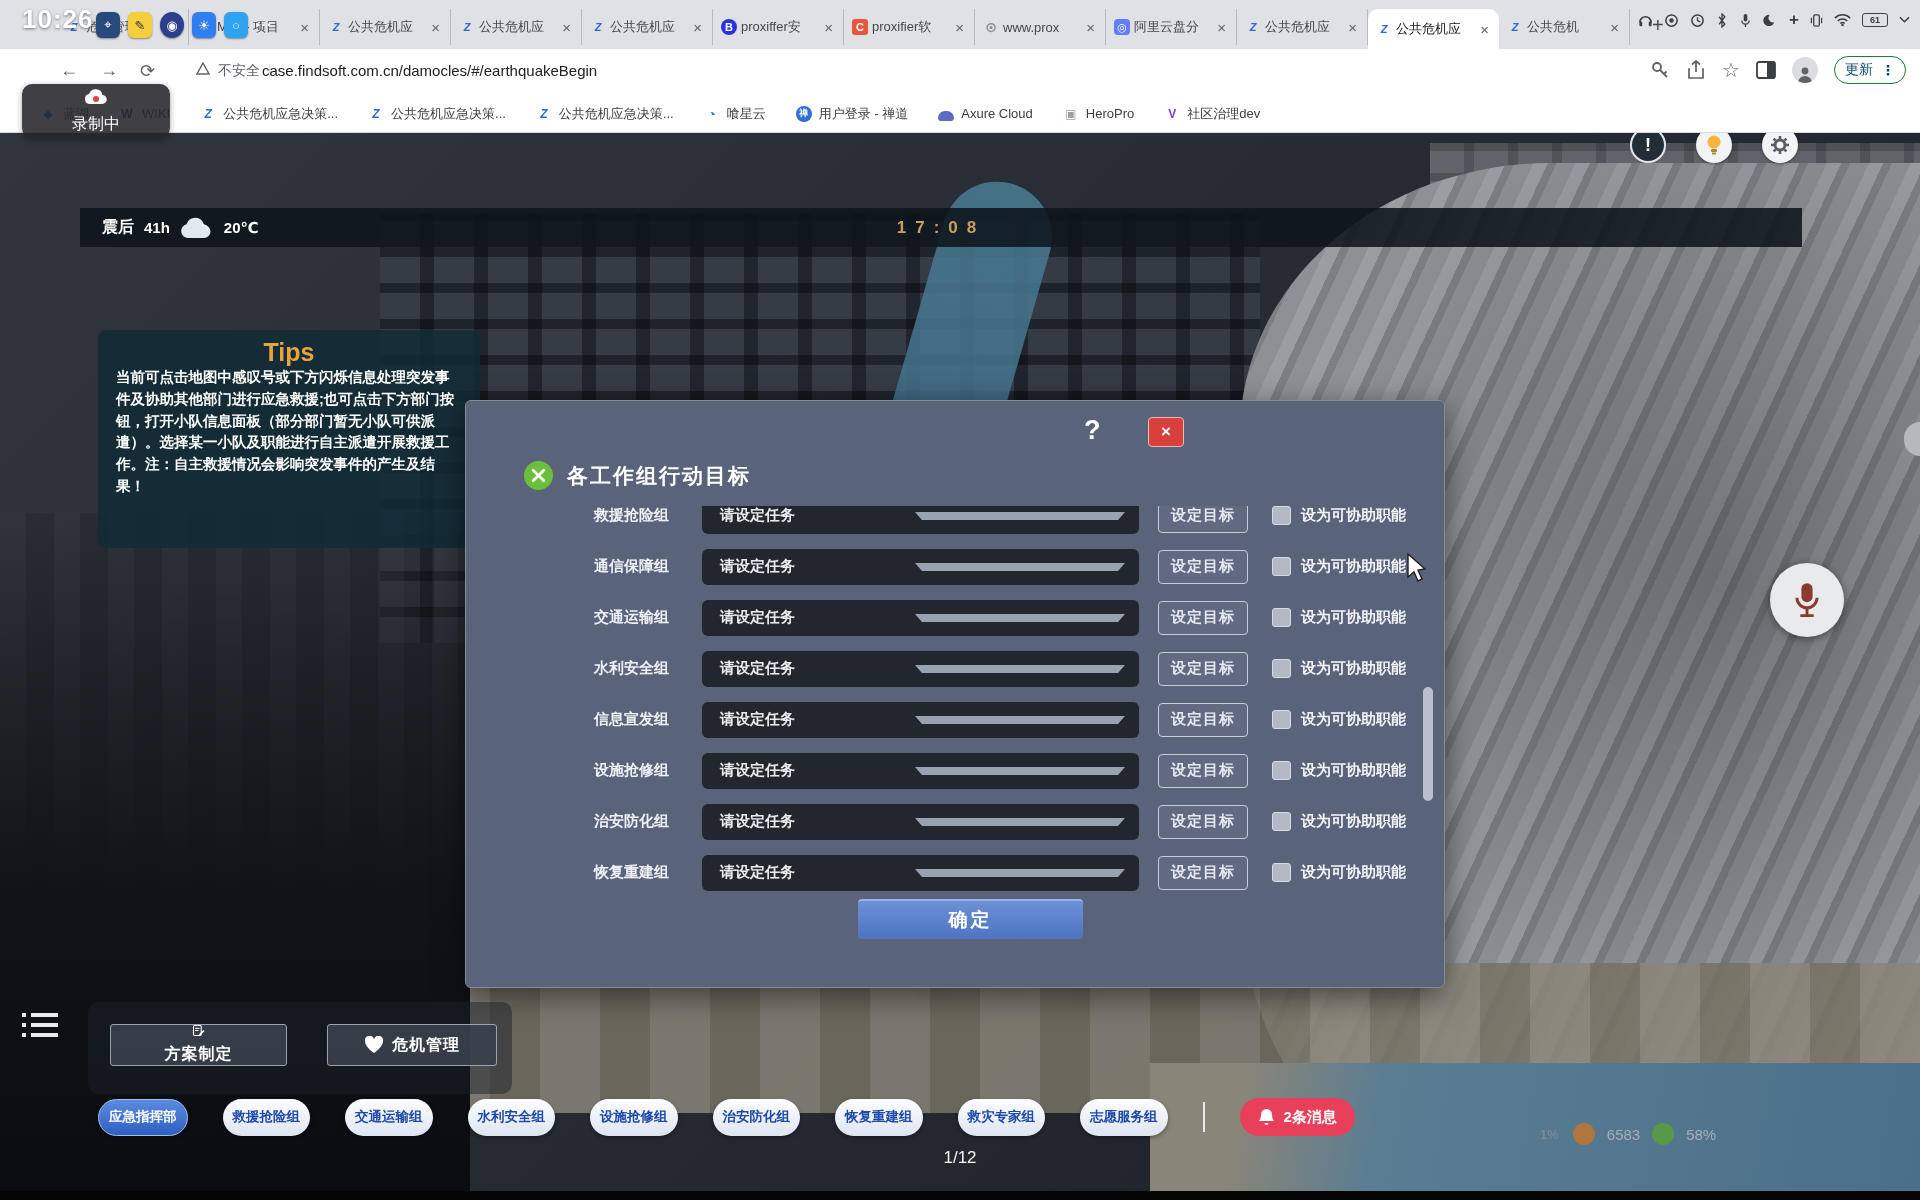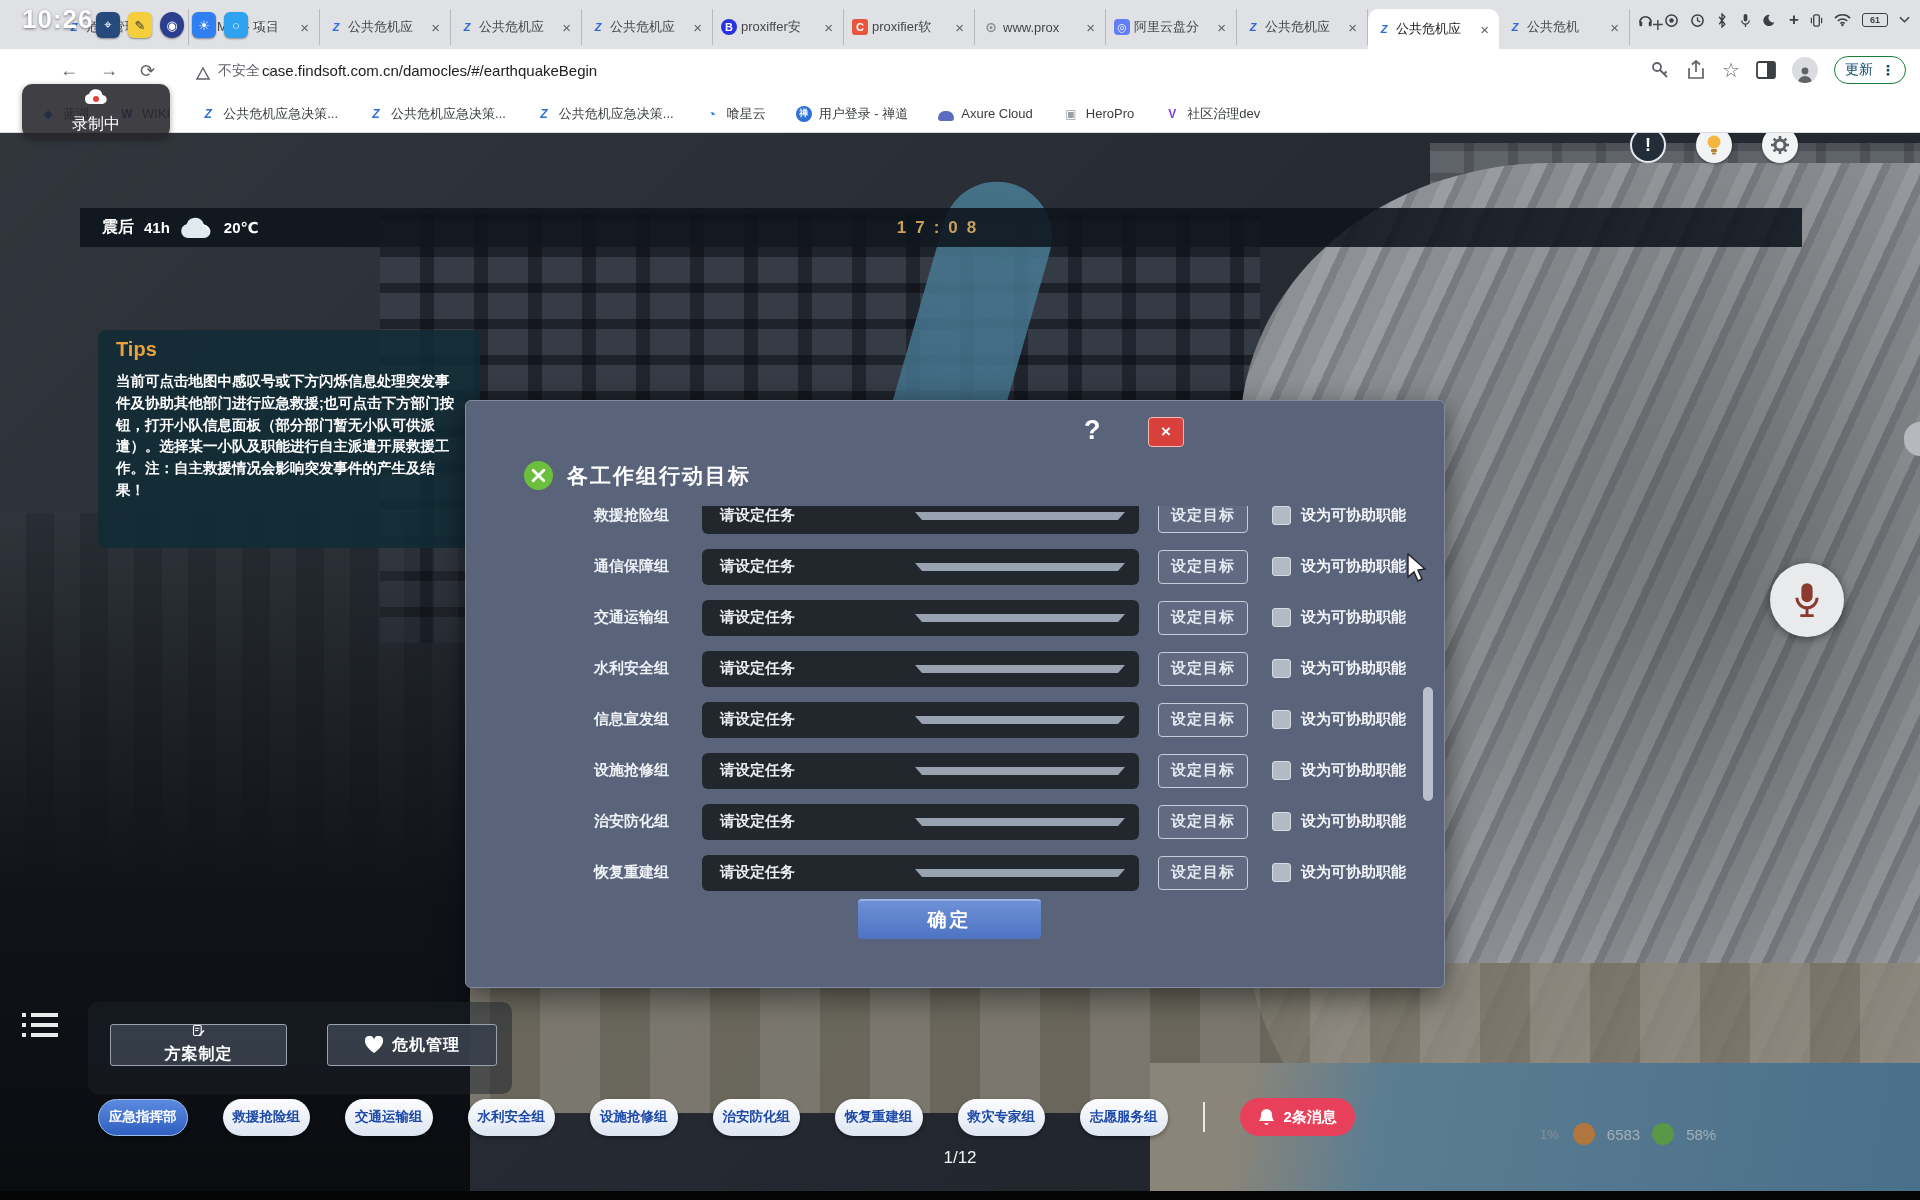--- a/index.html
+++ b/index.html
@@ -32,21 +32,21 @@
   #overlay-apps { position:absolute; left:96px; top:12px; display:flex; gap:8px; z-index:40; align-items:center; }
   .app-ic { width:24px; height:26px; border-radius:6px; display:flex; align-items:center; justify-content:center;
             font-size:13px; color:#fff; box-shadow:0 1px 2px rgba(0,0,0,.4); }
   #status-icons { position:absolute; right:10px; top:10px; display:flex; gap:11px; align-items:center;
                   z-index:40; color:#3c3f44; }
   .bat-big { border:1.5px solid #3c3f44; border-radius:3px; width:26px; height:14px; font-size:9px;
              display:flex; align-items:center; justify-content:center; color:#3c3f44; font-weight:bold; }
 
   #addressbar { position:absolute; top:49px; left:0; width:1920px; height:46px; background:#fff; }
   .nav-ic { color:#5f6368; font-size:18px; }
-  #secure { position:absolute; left:196px; top:13px; color:#5f6368; font-size:14px; display:flex; gap:8px; align-items:flex-end;}
+  #secure { position:absolute; left:196px; top:13px; color:#5f6368; font-size:14px; display:flex; gap:8px; align-items:flex-start;}
   #url { position:absolute; left:262px; top:13px; color:#202124; font-size:15px; }
   #addr-right { position:absolute; right:14px; top:7px; display:flex; gap:16px; align-items:center; }
   #update-pill { border:1.5px solid #188038; color:#0c4a6e; border-radius:16px; padding:4px 10px;
                  font-size:14px; display:flex; gap:8px; align-items:center; background:#fff; }
   #avatar { width:26px; height:26px; border-radius:50%; background:#dadce0; display:flex;
             align-items:flex-end; justify-content:center; overflow:hidden; }
 
   #bookmarks { position:absolute; top:95px; left:0; width:1920px; height:38px; background:#fff;
                border-bottom:1px solid #d6d9dd; display:flex; align-items:center; padding-left:40px; gap:30px; }
   .bm { display:flex; align-items:center; gap:7px; color:#3c4043; font-size:13px; white-space:nowrap; }
@@ -102,21 +102,21 @@
   #hud-clock { position:absolute; left:0; right:0; text-align:center; color:#c9a05e; font-weight:bold;
                font-size:17px; letter-spacing:9px; }
   .hud-circles { position:absolute; right:122px; top:-6px; display:flex; gap:30px; }
   .circ { width:36px; height:36px; border-radius:50%; display:flex; align-items:center; justify-content:center; }
   .circ.dark { background:#232d39; border:2px solid #e4e7ea; color:#fff; font-weight:bold; font-size:18px; }
   .circ.light { background:#f2f3f5; box-shadow:0 1px 3px rgba(0,0,0,.4); }
 
   
   #tips { position:absolute; left:98px; top:197px; width:382px; height:218px;
           background:rgba(17,44,54,.85); border-radius:8px; padding:8px 18px; }
-  #tips h3 { color:#e8a33d; font-size:20px; text-align:left; margin-bottom:10px; }
+  #tips h3 { color:#e8a33d; font-size:25px; text-align:center; margin-bottom:0; }
   #tips p { color:#fff; font-size:14.5px; font-weight:bold; line-height:1.5; }
 
   
   #dialog { position:absolute; left:465px; top:267px; width:980px; height:588px;
             background:#59637a; border:1px solid #828c9d; border-radius:6px;
             box-shadow:0 8px 30px rgba(0,0,0,.5); }
   #dlg-help { position:absolute; left:618px; top:14px; color:#fff; font-weight:bold; font-size:27px; }
   #dlg-close { position:absolute; left:682px; top:16px; width:36px; height:30px; background:#d8403c;
                border:1px solid #f2b9b5; border-radius:4px; color:#fff; font-weight:bold; font-size:17px;
                display:flex; align-items:center; justify-content:center; }
@@ -134,21 +134,21 @@
   .caret { width:0; height:0; border-left:7px solid transparent; border-right:7px solid transparent;
            border-top:8px solid #99a2b1; }
   .set-btn { width:97px; height:34px; margin-left:19px; border:1.5px solid #c6cdd9; border-radius:4px;
              background:rgba(255,255,255,.05); color:#e3e8f1; font-size:15px; font-weight:bold;
              display:flex; align-items:center; justify-content:center; letter-spacing:1px; }
   .chk { width:19px; height:19px; background:#b2bac6; border:1px solid #d7dce4; border-radius:3px;
          margin-left:24px; flex:none; }
   .assist { color:#f2f4f8; font-size:15px; font-weight:bold; margin-left:10px; white-space:nowrap; }
   #dlg-scroll { position:absolute; left:957px; top:286px; width:10px; height:114px;
                 background:#b9c0cb; border-radius:5px; }
-  #dlg-confirm { position:absolute; left:392px; top:498px; width:183px; height:40px;
+  #dlg-confirm { position:absolute; left:392px; top:498px; width:225px; height:40px;
                  background:linear-gradient(#6d90d5,#4e73c2); border-top:2px solid #9ab4e8;
                  border-radius:4px; color:#fff; font-size:19px; font-weight:bold;
                  display:flex; align-items:center; justify-content:center; letter-spacing:3px; }
 
   
   #stack-icon { position:absolute; left:22px; top:880px; width:36px; }
   #stack-icon .row { display:flex; align-items:center; gap:5px; margin-bottom:6px; }
   #stack-icon .dot { width:4px; height:4px; background:#e8eaec; }
   #stack-icon .bar { height:4px; background:#e8eaec; flex:1; }
   #action-panel { position:absolute; left:88px; top:869px; width:424px; height:92px;

